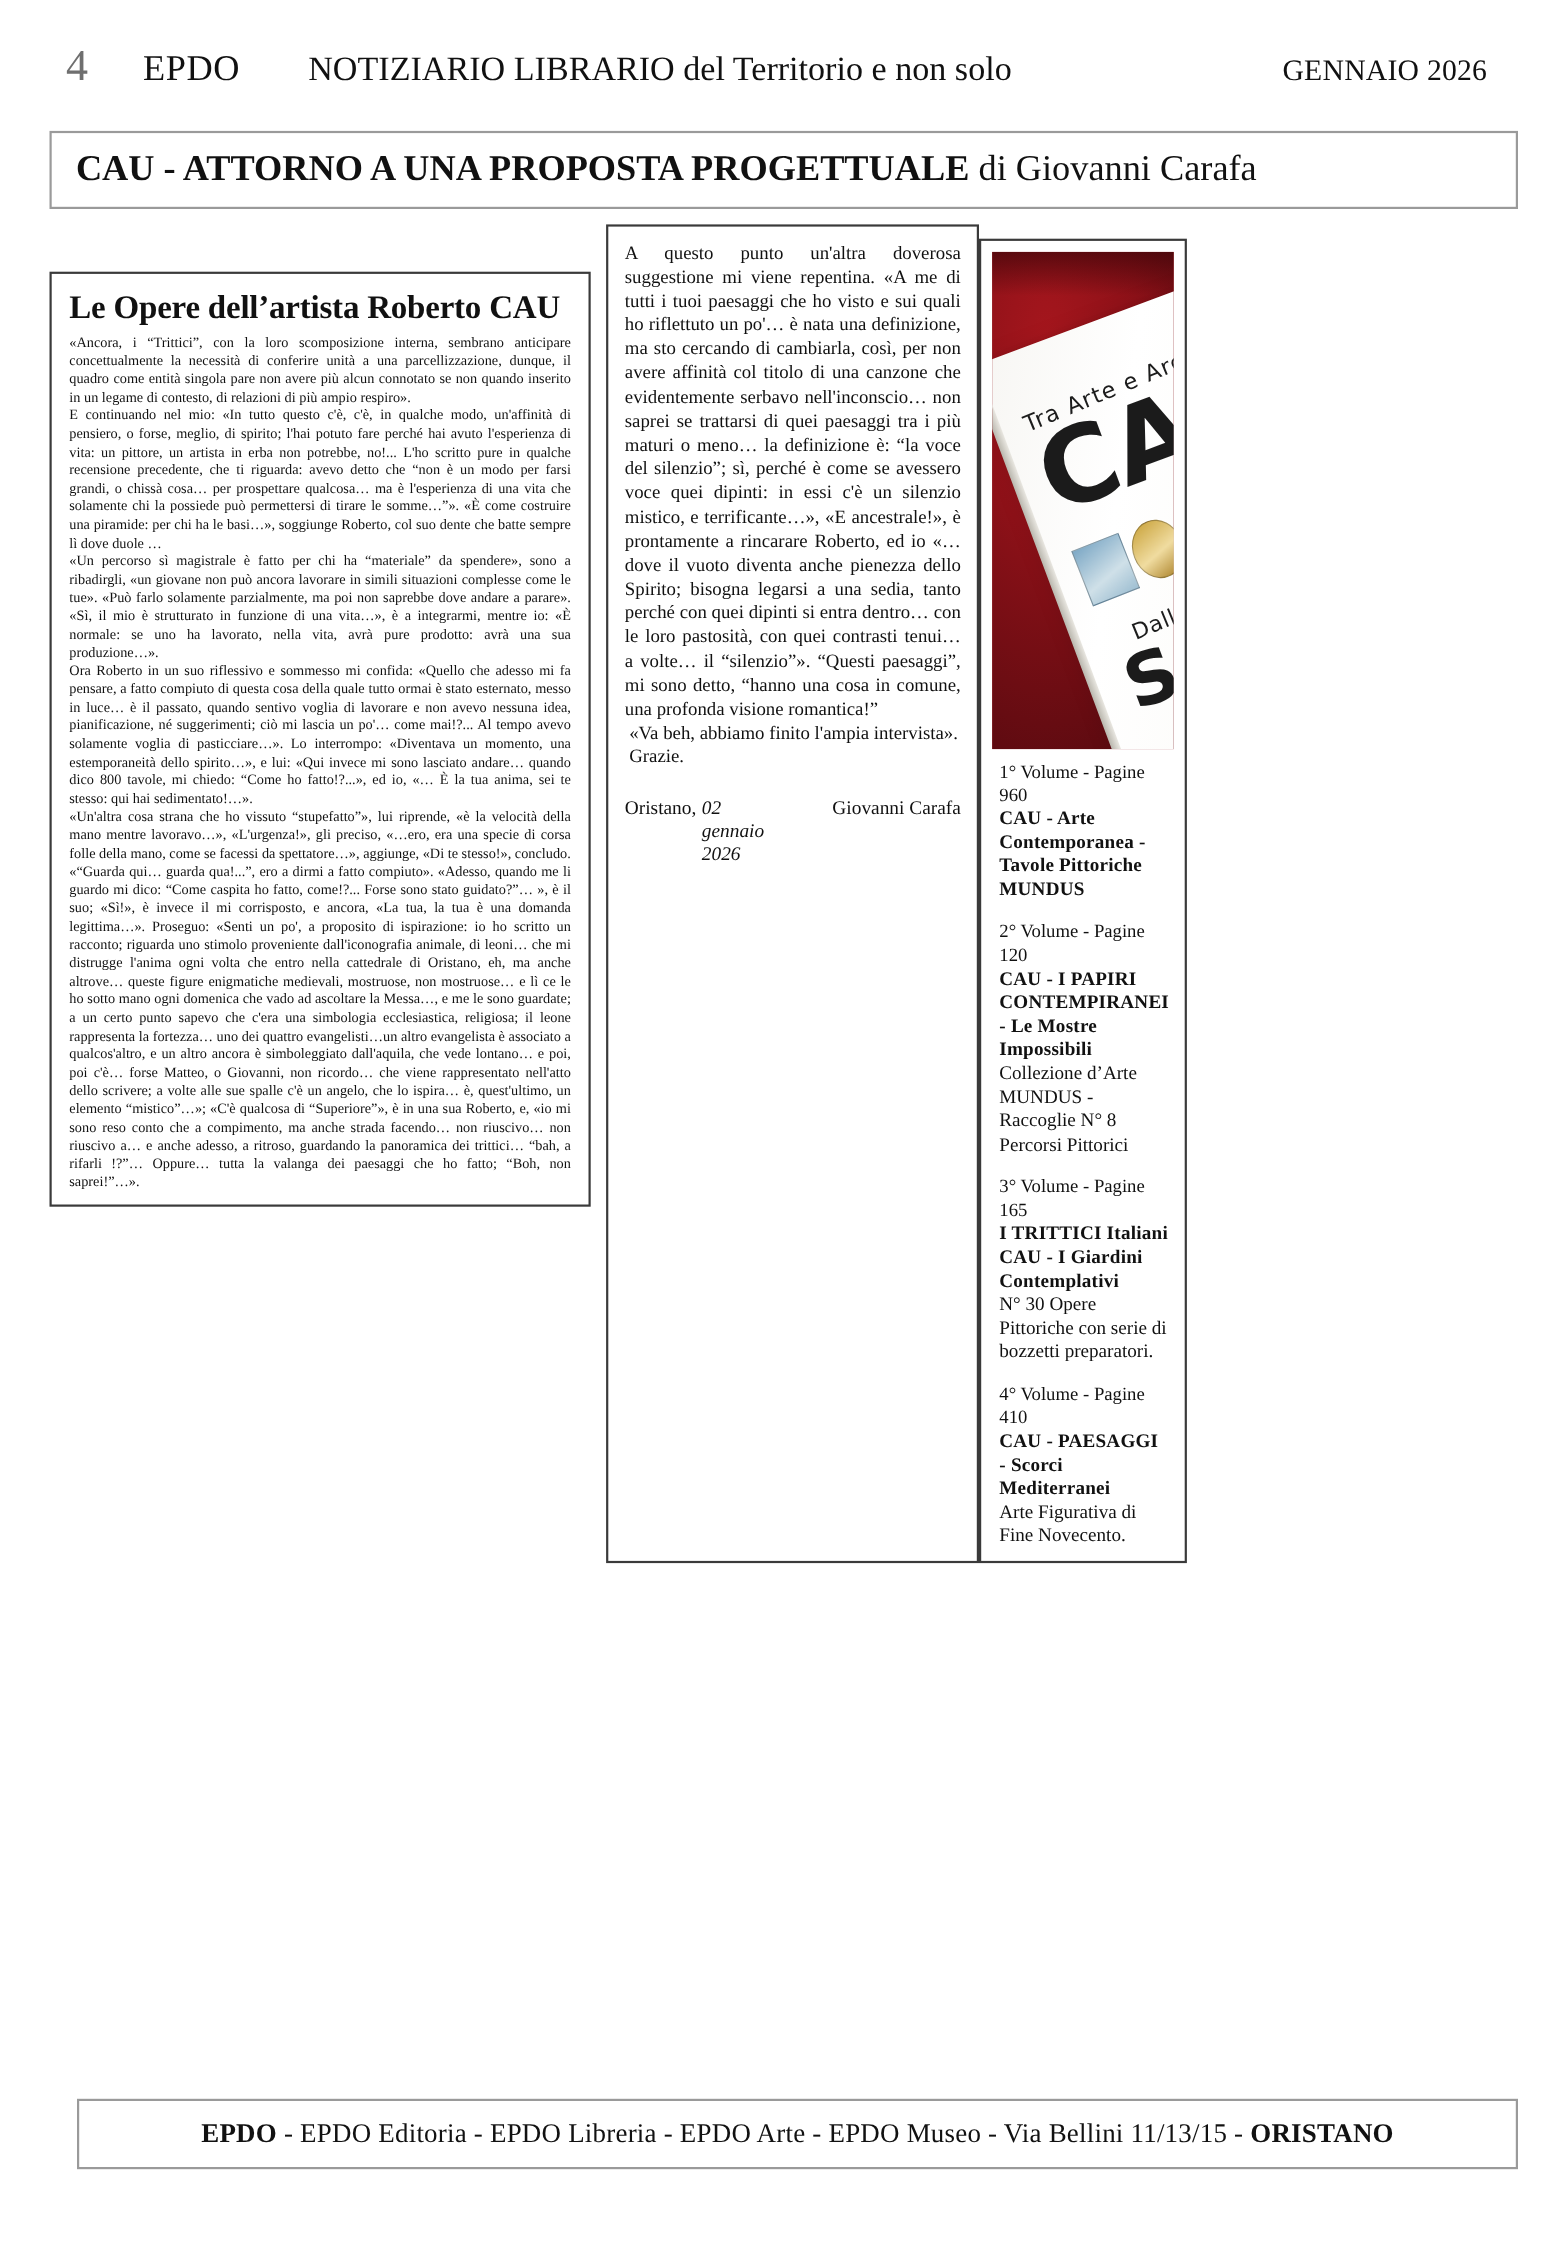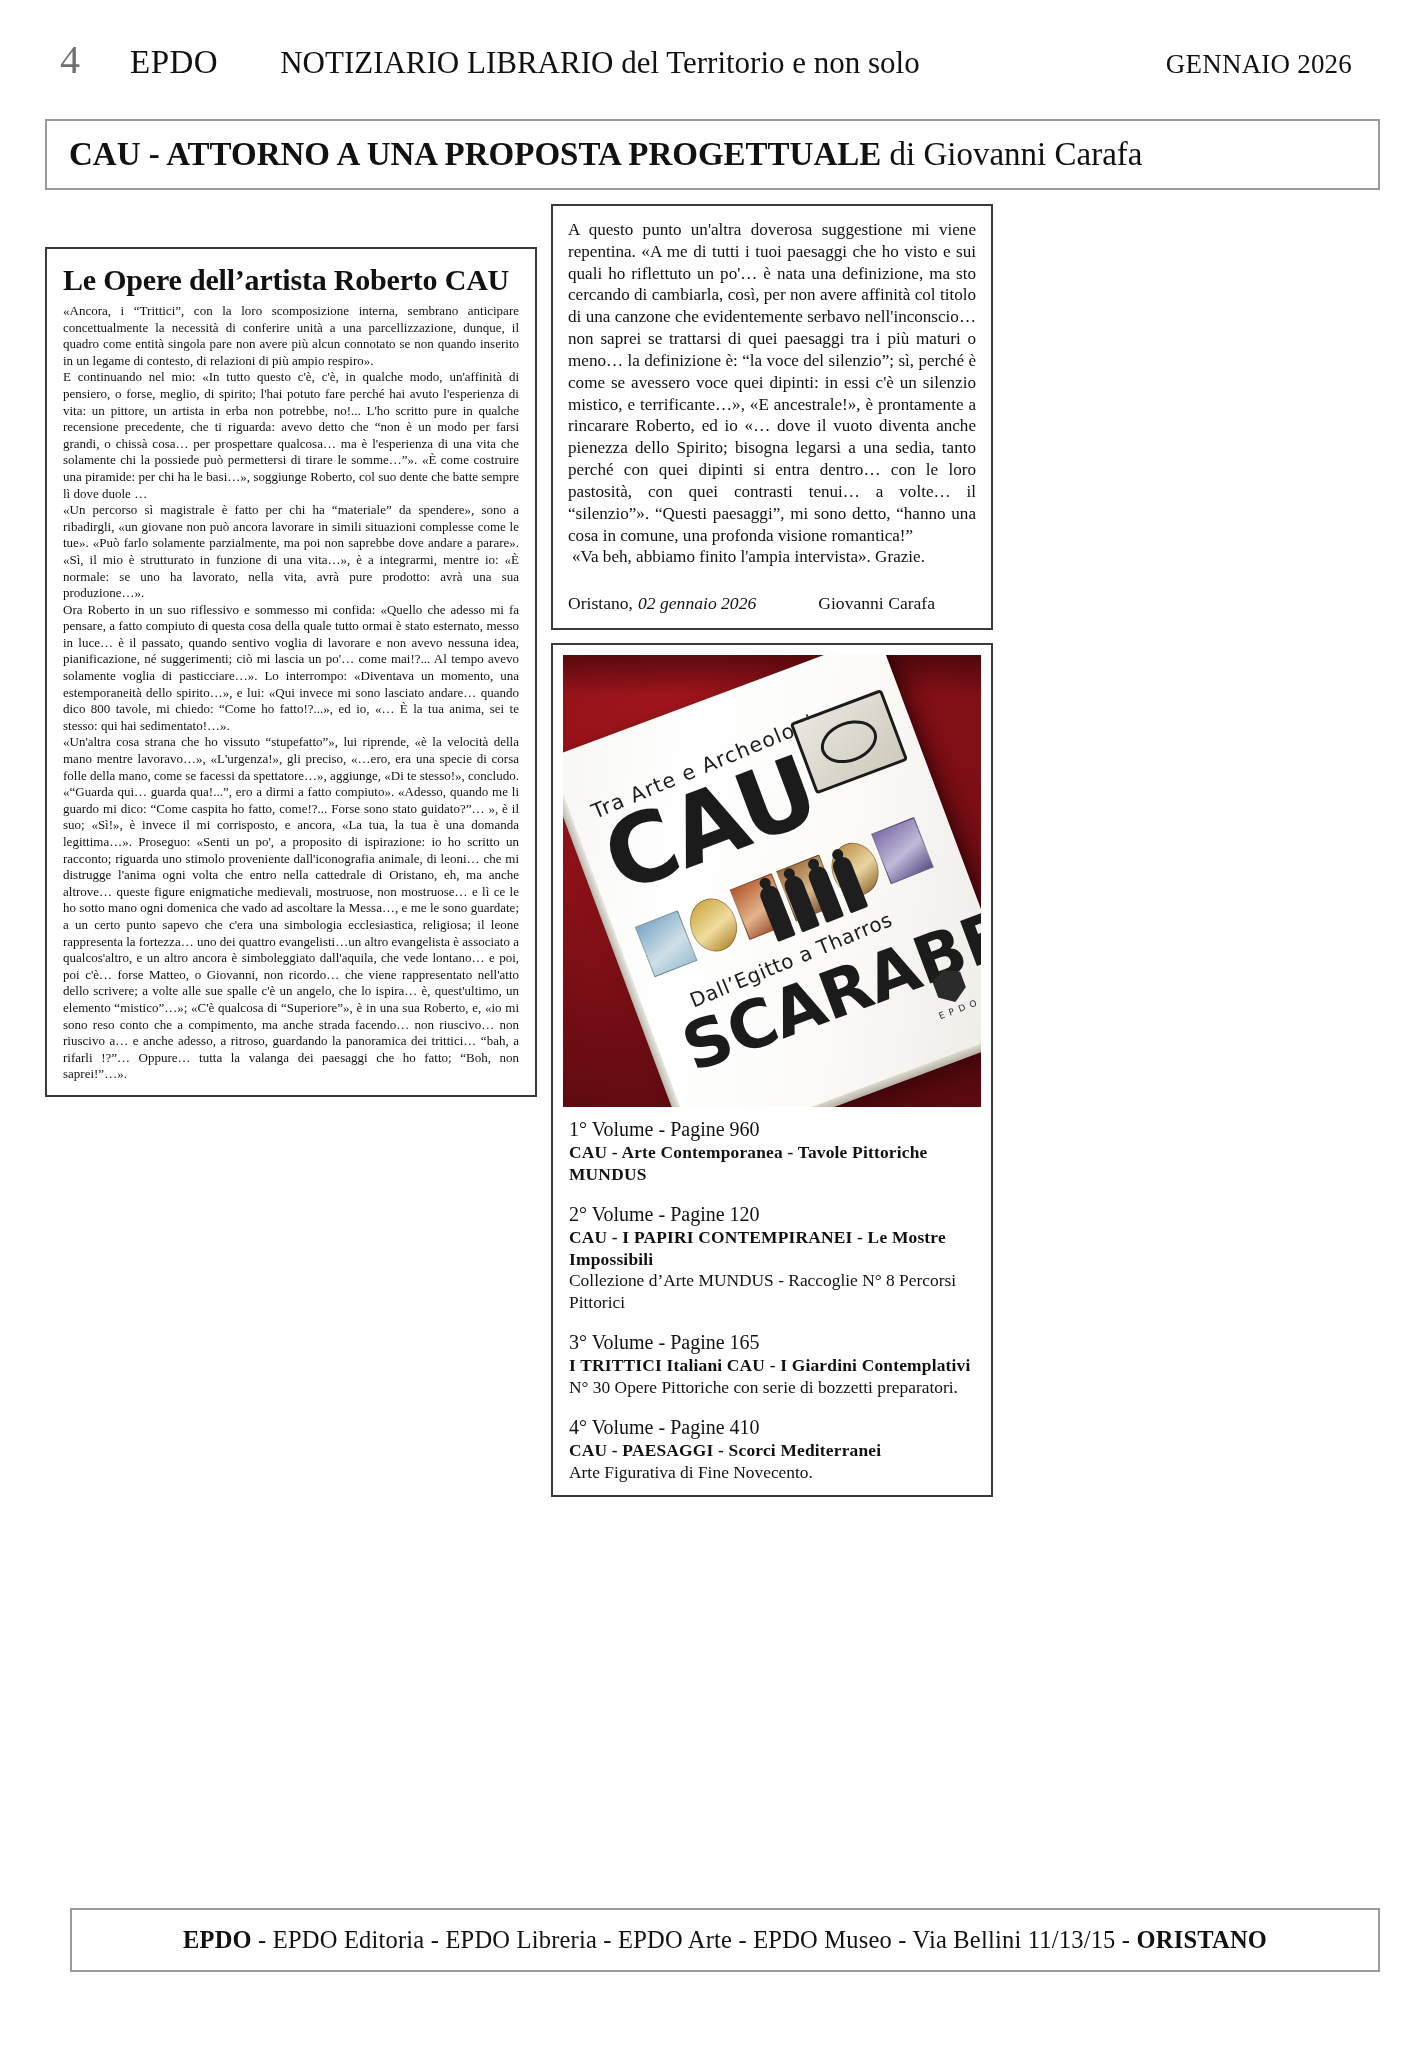--- a/index.html
+++ b/index.html
@@ -95,21 +95,21 @@
     line-height: 1.277;
     text-align: justify;
     text-justify: inter-word;
     hyphens: auto;
   }
 
   .col-right {
     width: 442px;
     margin-left: 14px;
     display: flex;
-    flex-direction: column;
+    flex-direction: row;
   }
   .rc-box {
     border: 2px solid #3a3a3a;
     box-sizing: border-box;
     padding: 13px 15px 14px 15px;
     background: #fff;
   }
   .rc-box p {
     margin: 0;
     font-size: 17.1px;
@@ -290,21 +290,21 @@
     margin: 0 auto 3px auto;
     background: #2b2b2b;
     clip-path: polygon(50% 0%, 100% 22%, 100% 70%, 50% 100%, 0% 70%, 0% 22%);
   }
   .bk-logo .lbl { font-size: 9px; letter-spacing: 1px; color: #2b2b2b; }
 
   
   .vols { padding: 10px 4px 0 6px; }
   .vol { margin-bottom: 17px; }
   .vol:last-child { margin-bottom: 0; }
-  .vol .v-line1 { font-size: 20px; line-height: 1.24; }
+  .vol .v-line1 { font-size: 17px; line-height: 1.24; }
   .vol .v-line2 {
     font-size: 17.4px; font-weight: bold; line-height: 1.24;
     letter-spacing: 0.2px;
   }
   .vol .v-line3 { font-size: 17.4px; line-height: 1.24; }
 
   
   .footer {
     position: absolute;
     left: 45px;

